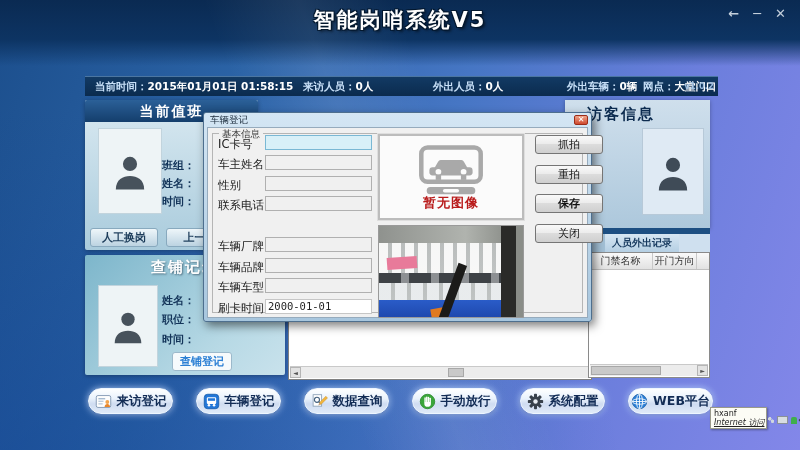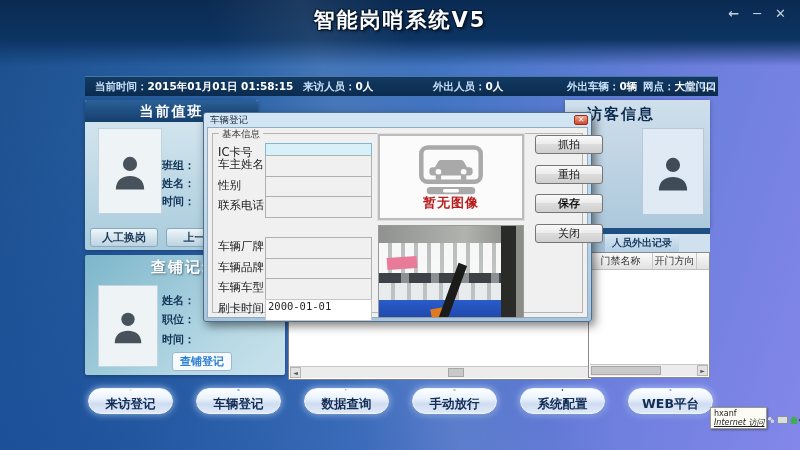--- a/index.html
+++ b/index.html
@@ -73,21 +73,21 @@
     box-shadow:3px 4px 10px rgba(0,0,0,.5);box-sizing:border-box;}
   .dlg-title{position:absolute;left:6px;top:1px;font-size:9.5px;color:#1a2a3a;}
   .dlg-close{position:absolute;right:3px;top:2px;width:14px;height:10px;border-radius:2px;
     background:linear-gradient(180deg,#f0a58a,#cf4a30);border:1px solid #9c2c18;color:#fff;
     font-size:8px;line-height:8px;text-align:center;cursor:pointer;box-sizing:border-box;}
   .dlg-client{position:absolute;left:3px;right:3px;top:14px;bottom:3px;background:#f0f0f0;border:1px solid #96abbd;box-sizing:border-box;}
   .groupbox{position:absolute;left:4px;top:5px;right:4px;bottom:4px;border:1px solid #b5b5b5;}
   .group-label{position:absolute;left:6px;top:-6px;background:#f0f0f0;padding:0 3px;font-size:9.5px;color:#333;}
   .frow{position:absolute;left:10px;height:16px;width:160px;}
   .flabel{position:absolute;left:0;top:2px;font-size:11.5px;color:#1a1a1a;white-space:nowrap;}
-  .finput{position:absolute;left:47px;top:0;width:107px;height:22px;background:#f0f0f0;border:1px solid #b0b0b0;box-sizing:border-box;
+  .finput{position:absolute;left:47px;top:0;width:107px;height:15px;background:#f0f0f0;border:1px solid #b0b0b0;box-sizing:border-box;
     font-size:10.5px;line-height:13px;padding:0 2px;color:#222;}
   .finput.active{background:#d8f0f8;border:1px solid #7ab8d4;}
   .finput.plain{background:#fff;border:1px solid #c6c6c6;font-family:"DejaVu Sans Mono","Liberation Mono",monospace;}
   .img-frame{position:absolute;left:170px;top:6px;width:146px;height:86px;background:#fbfbfb;
     border:2px solid #bcbcbc;outline:1px solid #dedede;box-sizing:border-box;text-align:center;}
   .noimg-text{position:absolute;bottom:6px;width:100%;color:#b91c1c;font-size:13px;font-weight:bold;letter-spacing:1px;}
   .dlg-btn{position:absolute;left:327px;width:68px;height:19px;border:1px solid #757575;border-radius:3px;
     background:linear-gradient(180deg,#f9f9f9 0%,#ececec 45%,#dcdcdc 50%,#cfcfcf 100%);
     font-size:11px;color:#111;display:flex;align-items:center;justify-content:center;cursor:pointer;box-sizing:border-box;}
 
@@ -104,21 +104,21 @@
   .pv-blue{position:absolute;left:0;top:74px;width:100%;height:19px;background:linear-gradient(180deg,#2a5cc8,#1e47ac);}
   .pv-orange{position:absolute;left:52px;top:82px;width:17px;height:10px;background:#e07a20;transform:rotate(-10deg);}
   .pv-pole{position:absolute;left:66px;top:36px;width:9px;height:78px;background:#1b1b19;transform:rotate(20deg);}
   .pv-darkbar{position:absolute;left:122px;top:0;width:15px;height:100%;background:#2a2a28;}
   .pv-edge{position:absolute;left:137px;top:0;width:9px;height:100%;background:#8a8d88;}
 
   
   .tb-btn{position:absolute;top:388px;width:85px;height:26px;border-radius:13px;
     background:linear-gradient(180deg,#feffff 0%,#e9f2fc 40%,#cfdcf1 62%,#e0eaf8 100%);
     border:1px solid #eef6ff;box-shadow:0 0 7px rgba(190,215,255,.9),0 1px 3px rgba(20,40,90,.4);
-    display:flex;align-items:center;justify-content:center;gap:5px;cursor:pointer;box-sizing:border-box;flex-direction:column;}
+    display:flex;align-items:center;justify-content:center;gap:5px;cursor:pointer;box-sizing:border-box;}
   .tb-btn .lbl{font-size:12.5px;font-weight:bold;color:#122c55;white-space:nowrap;}
 
   
   .tray-tip{position:absolute;left:710px;top:407px;width:57px;height:22px;background:#fcfcf5;
     border:1px solid #9a9a8a;box-shadow:1px 1px 2px rgba(0,0,0,.35);padding:1px 3px;box-sizing:border-box;}
   .tray-tip .l1{font-size:8px;color:#222;line-height:9px;}
   .tray-tip .l2{font-size:8px;color:#222;font-style:italic;line-height:9px;white-space:nowrap;text-decoration:underline;}
   .tray-icons{position:absolute;left:768px;top:416px;display:flex;gap:3px;align-items:center;}
   .ti{display:inline-block;}
   .ti-dots{width:6px;height:6px;background:radial-gradient(circle at 30% 30%,#cfd6de 0 1.5px,transparent 2px),radial-gradient(circle at 75% 70%,#cfd6de 0 1.5px,transparent 2px);}
@@ -224,21 +224,21 @@
   </div>
 
   <div class="dialog">
     <div class="dlg-title">车辆登记</div>
     <div class="dlg-close">✕</div>
     <div class="dlg-client">
       <div class="groupbox">
         <div class="group-label">基本信息</div>
       </div>
 
-      <div class="frow" style="top:15px;">
+      <div class="frow" style="top:7px;">
         <span class="flabel">IC卡号</span>
         <div class="finput active"></div>
       </div>
       <div class="frow" style="top:27px;">
         <span class="flabel">车主姓名</span>
         <div class="finput"></div>
       </div>
       <div class="frow" style="top:48px;">
         <span class="flabel">性别</span>
         <div class="finput"></div>

